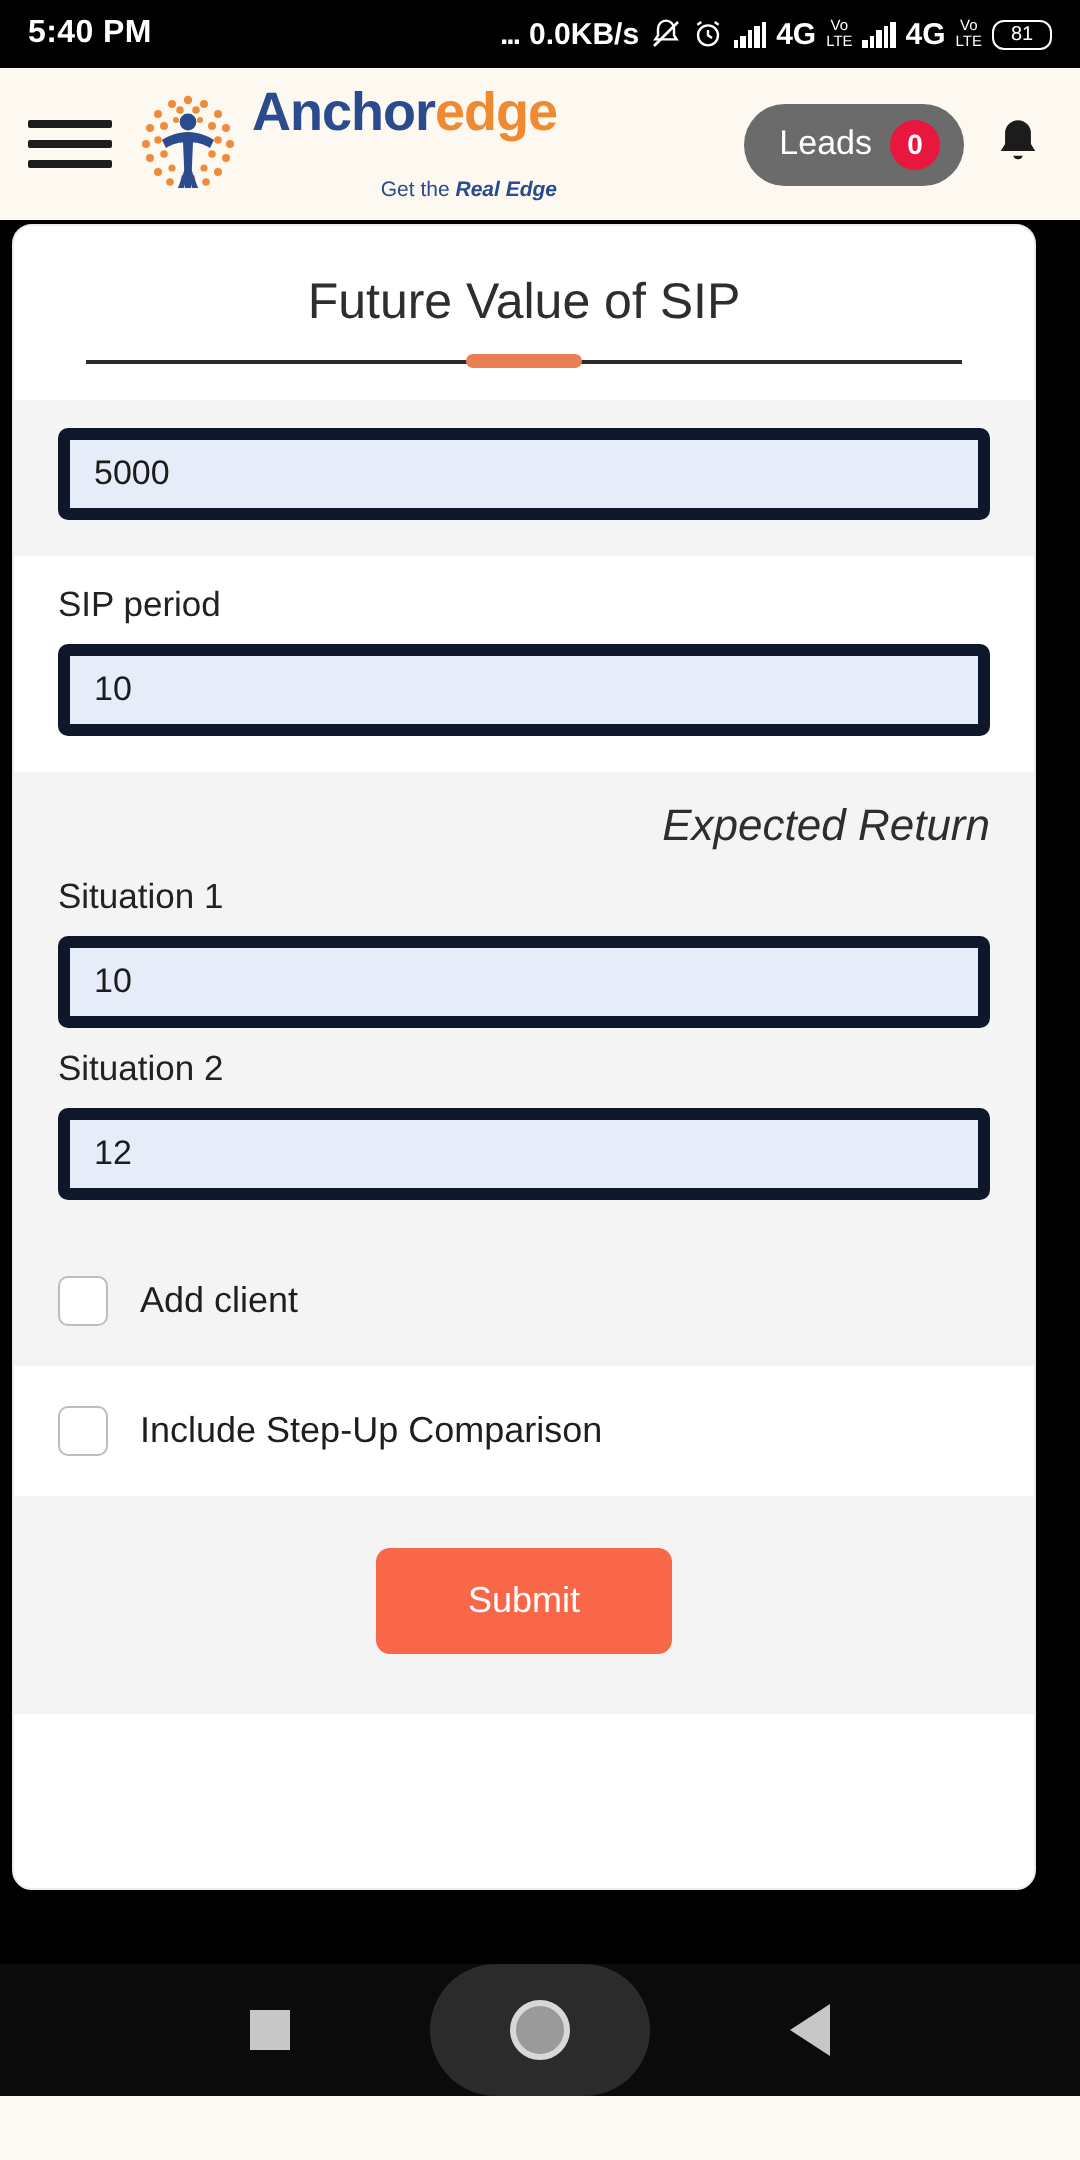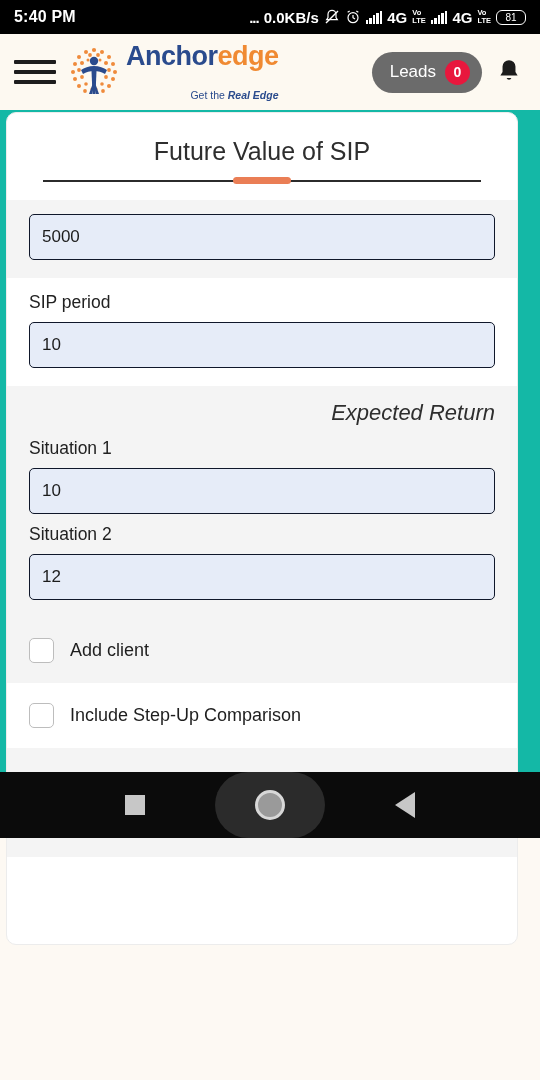--- a/index.html
+++ b/index.html
@@ -2,42 +2,42 @@
 <html><head>
 <meta charset="utf-8">
 <style>
   * { box-sizing: border-box; margin: 0; padding: 0; }
   html, body {
     width: 540px; height: 1080px;
     font-family: "Liberation Sans", sans-serif;
     background: #fdf9f3;
     overflow: hidden;
   }
-  .screen { position: relative; width: 540px; height: 838px; background: #14b8a6; }
+  .screen { position: relative; width: 540px; height: 1048px; background: #000000; }
 
   
   .statusbar {
     height: 34px; background: #000; color: #fff;
     display: flex; align-items: center; justify-content: space-between;
     padding: 0 14px;
   }
   .sb-time { font-size: 16px; font-weight: bold; letter-spacing: .2px; }
   .sb-right { display: flex; align-items: center; gap: 5px; }
   .sb-dots { letter-spacing: -1px; font-size: 15px; font-weight: bold; }
   .sb-net { font-size: 15px; font-weight: bold; }
   .sb-ico { display: inline-flex; align-items: center; }
   .bars { display: inline-flex; align-items: flex-end; gap: 1px; height: 13px; }
   .bars i { display: block; width: 2.5px; background: #fff; }
   .bars i:nth-child(1) { height: 4px; }
   .bars i:nth-child(2) { height: 6px; }
   .bars i:nth-child(3) { height: 9px; }
   .bars i:nth-child(4) { height: 11px; }
   .bars i:nth-child(5) { height: 13px; }
   .gen { font-size: 15px; font-weight: bold; }
-  .volte { font-size: 7.5px; font-weight: bold; line-height: 8px; }
+  .volte { font-size: 7.5px; font-weight: normal; line-height: 8px; text-align: center; }
   .batt {
     border: 1.6px solid #fff; border-radius: 6px;
     font-size: 10px; font-weight: normal; padding: 0 5px; line-height: 13px;
     min-width: 30px; text-align: center;
   }
 
   
   .appbar {
     height: 76px; background: #fdf9f1;
     display: flex; align-items: center; padding: 0 14px; gap: 10px;
@@ -78,21 +78,21 @@
   .title-rule .accent {
     position: absolute; top: 1px; left: 50%; transform: translateX(-50%);
     width: 58px; height: 7px; background: #ea7e55; border-radius: 4px;
   }
 
   .sect { padding: 14px 22px 18px; }
   .sect.shade { background: #f4f4f4; }
   .field-label { font-size: 17.5px; color: #222; margin-bottom: 9px; }
   .field-input {
     width: 100%; height: 46px; background: #e6ecf8;
-    border: 1px solid #0f172a; border-radius: 5px;
+    border: 6px solid #0f172a; border-radius: 5px;
     font-size: 17px; color: #1c1c1c; padding: 0 12px;
     font-family: "Liberation Sans", sans-serif;
   }
   .sect-head { text-align: right; font-size: 22px; color: #2e2e2e; margin-bottom: 12px; font-style: italic; }
   .sect .field-label.tight { margin-top: 4px; }
 
   .check-row {
     display: flex; align-items: center; gap: 16px;
     padding: 20px 22px; cursor: pointer;
   }

